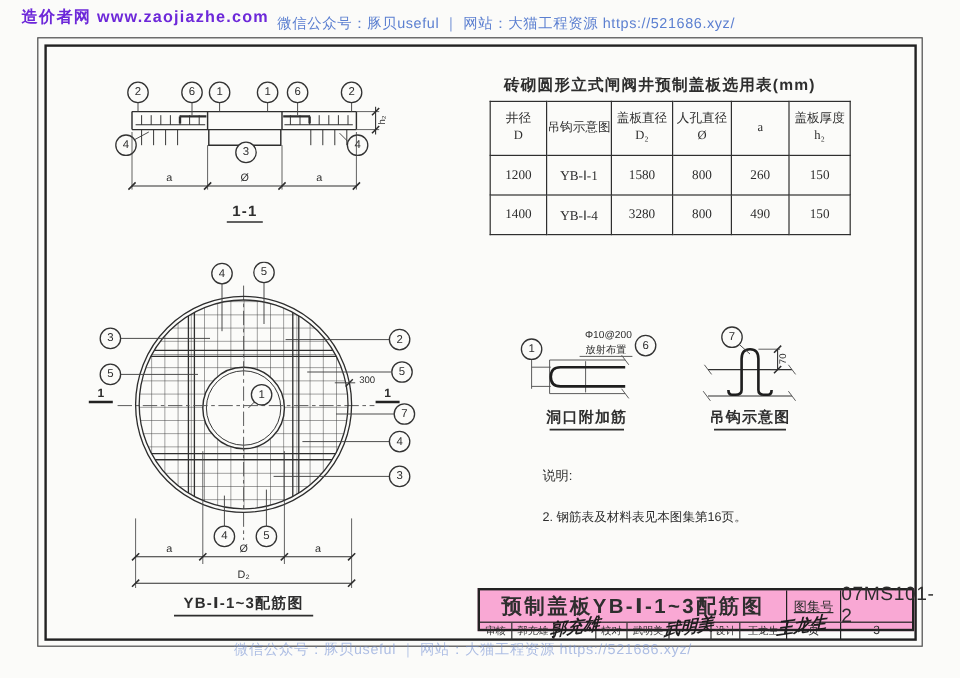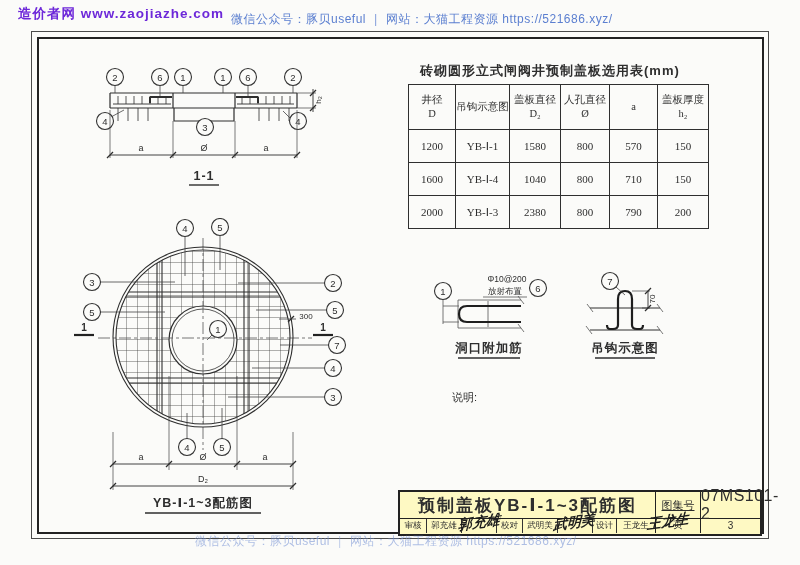--- a/index.html
+++ b/index.html
@@ -16,21 +16,21 @@
   
   .tbl-title{left:420px;top:62px;width:300px;text-align:left;font-size:13px;font-weight:bold;letter-spacing:1px;}
   table.sel{left:408px;top:84px;border-collapse:collapse;table-layout:fixed;font-family:Liberation Serif, serif;}
   table.sel td{border:1.5px solid #2f2f2f;text-align:center;vertical-align:middle;font-size:11px;padding:0;}
   table.sel tr.hd td{height:44px;font-size:10.5px;line-height:1.35;}
   table.sel tr.dr td{height:32px;}
   
   .notes{left:452px;top:386px;width:300px;font-size:10.5px;line-height:2.0;}
   .notes .nh{font-size:11px;margin-bottom:13px;}
   
-  .tb{left:398px;top:490px;width:364px;height:46px;border:2px solid #222;box-sizing:border-box;background:#fef9c3;}
+  .tb{left:398px;top:490px;width:364px;height:36px;border:2px solid #222;box-sizing:border-box;background:#f9a8d4;}
   .tb-row1{display:flex;height:26px;border-bottom:1.5px solid #222;}
   .tb-row2{display:flex;height:13.5px;}
   .tb-cell{box-sizing:border-box;display:flex;align-items:center;justify-content:center;overflow:visible;}
   .tb-title{flex:0 0 255px;font-size:17px;font-weight:bold;letter-spacing:2px;white-space:nowrap;}
   .tb-al{flex:0 0 45px;border-left:1.5px solid #222;font-size:11px;text-decoration:underline;}
   .tb-av{flex:1;border-left:1.5px solid #222;font-size:16px;letter-spacing:.5px;}
   .r2{font-size:8.5px;border-left:1px solid #333;white-space:nowrap;}
   .r2:first-child{border-left:none;}
   .sig{position:absolute;font-size:14px;font-style:italic;font-weight:bold;color:#1d1d1d;
        transform:rotate(-8deg) skewX(-10deg);z-index:5;white-space:nowrap;font-family:"DejaVu Serif",serif;}
@@ -149,38 +149,30 @@
       <td style="width:50px">
             <div>盖板厚度</div>
             <div>h₂</div>
           </td>
     </tr>
     <tr class="dr">
       <td>1200</td>
       <td>YB-Ⅰ-1</td>
       <td>1580</td>
       <td>800</td>
-      <td>570</td>
+      <td>260</td>
       <td>150</td>
     </tr>
     <tr class="dr">
-      <td>1600</td>
+      <td>1400</td>
       <td>YB-Ⅰ-4</td>
-      <td>1040</td>
+      <td>3280</td>
       <td>800</td>
-      <td>710</td>
+      <td>490</td>
       <td>150</td>
-    </tr>
-    <tr class="dr">
-      <td>2000</td>
-      <td>YB-Ⅰ-3</td>
-      <td>2380</td>
-      <td>800</td>
-      <td>790</td>
-      <td>200</td>
     </tr>
   </tbody>
     </table>
 
   <svg class="abs" style="left:60px;top:218px;" width="305" height="300" viewBox="0 0 305 300">
     <defs>
       <clipPath id="cclip">
           <circle cx="143" cy="119" r="87"></circle>
         </clipPath>
       <pattern id="mesh" width="11" height="11" patternUnits="userSpaceOnUse">
@@ -323,20 +315,21 @@
       <path d="M68,23 V40" stroke="#2e2e2e" stroke-width="0.9"></path>
       <path d="M65,26 L71,20 M65,43 L71,37" stroke="#2e2e2e" stroke-width="1.3"></path>
       <text x="75" y="31" font-size="8" text-anchor="middle" transform="rotate(-90,75,31)">70</text>
     </g>
     <text class="ttl" x="45" y="84" text-anchor="middle">吊钩示意图</text>
     <path d="M15,90 H75" stroke="#2e2e2e" stroke-width="1.4"></path>
   </svg>
 
   <div class="abs notes">
     <div class="nh">说明:</div>
+    <div>2.  钢筋表及材料表见本图集第16页。</div>
   </div>
 
   <div class="abs tb">
     <div class="tb-row1">
       <div class="tb-cell tb-title">预制盖板YB-Ⅰ-1~3配筋图</div>
       <div class="tb-cell tb-al">图集号</div>
       <div class="tb-cell tb-av">07MS101-2</div>
     </div>
     <div class="tb-row2">
       <div class="tb-cell r2" style="flex:0 0 26px">审核</div>

